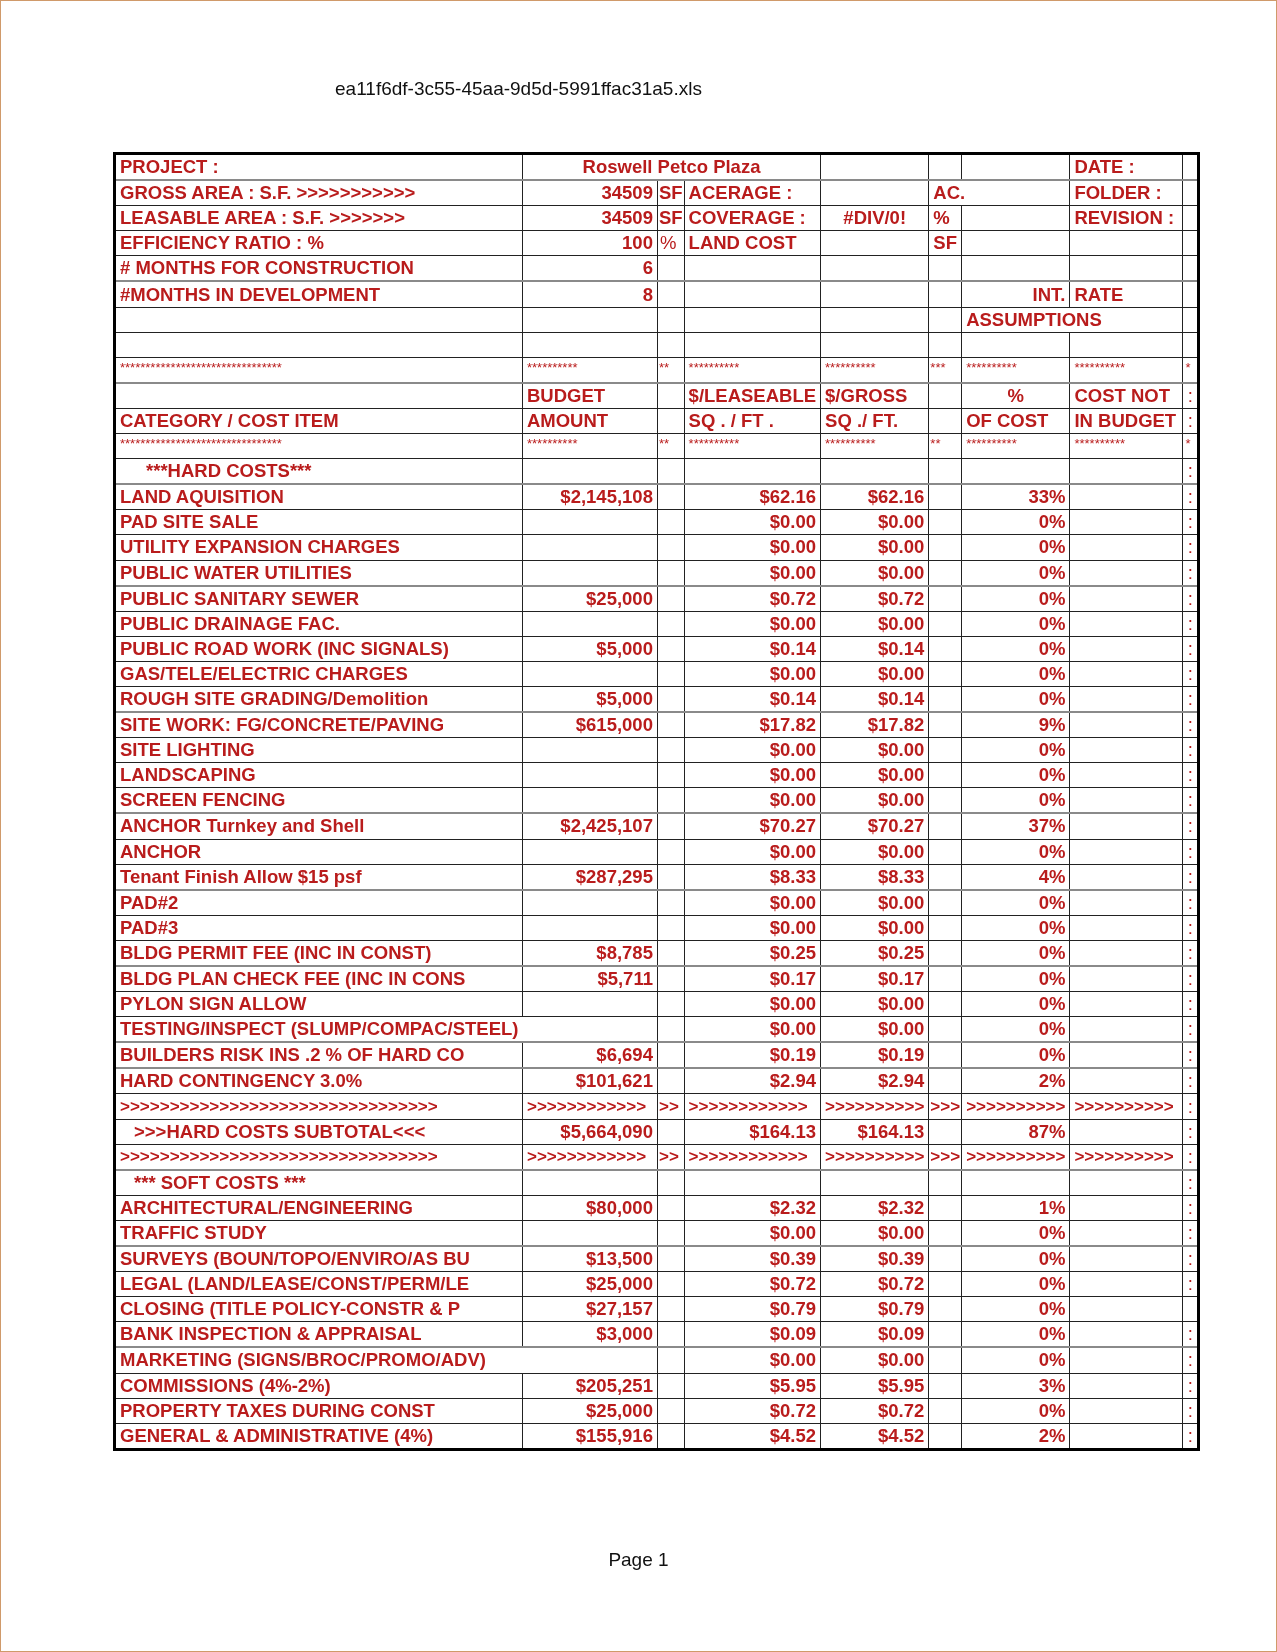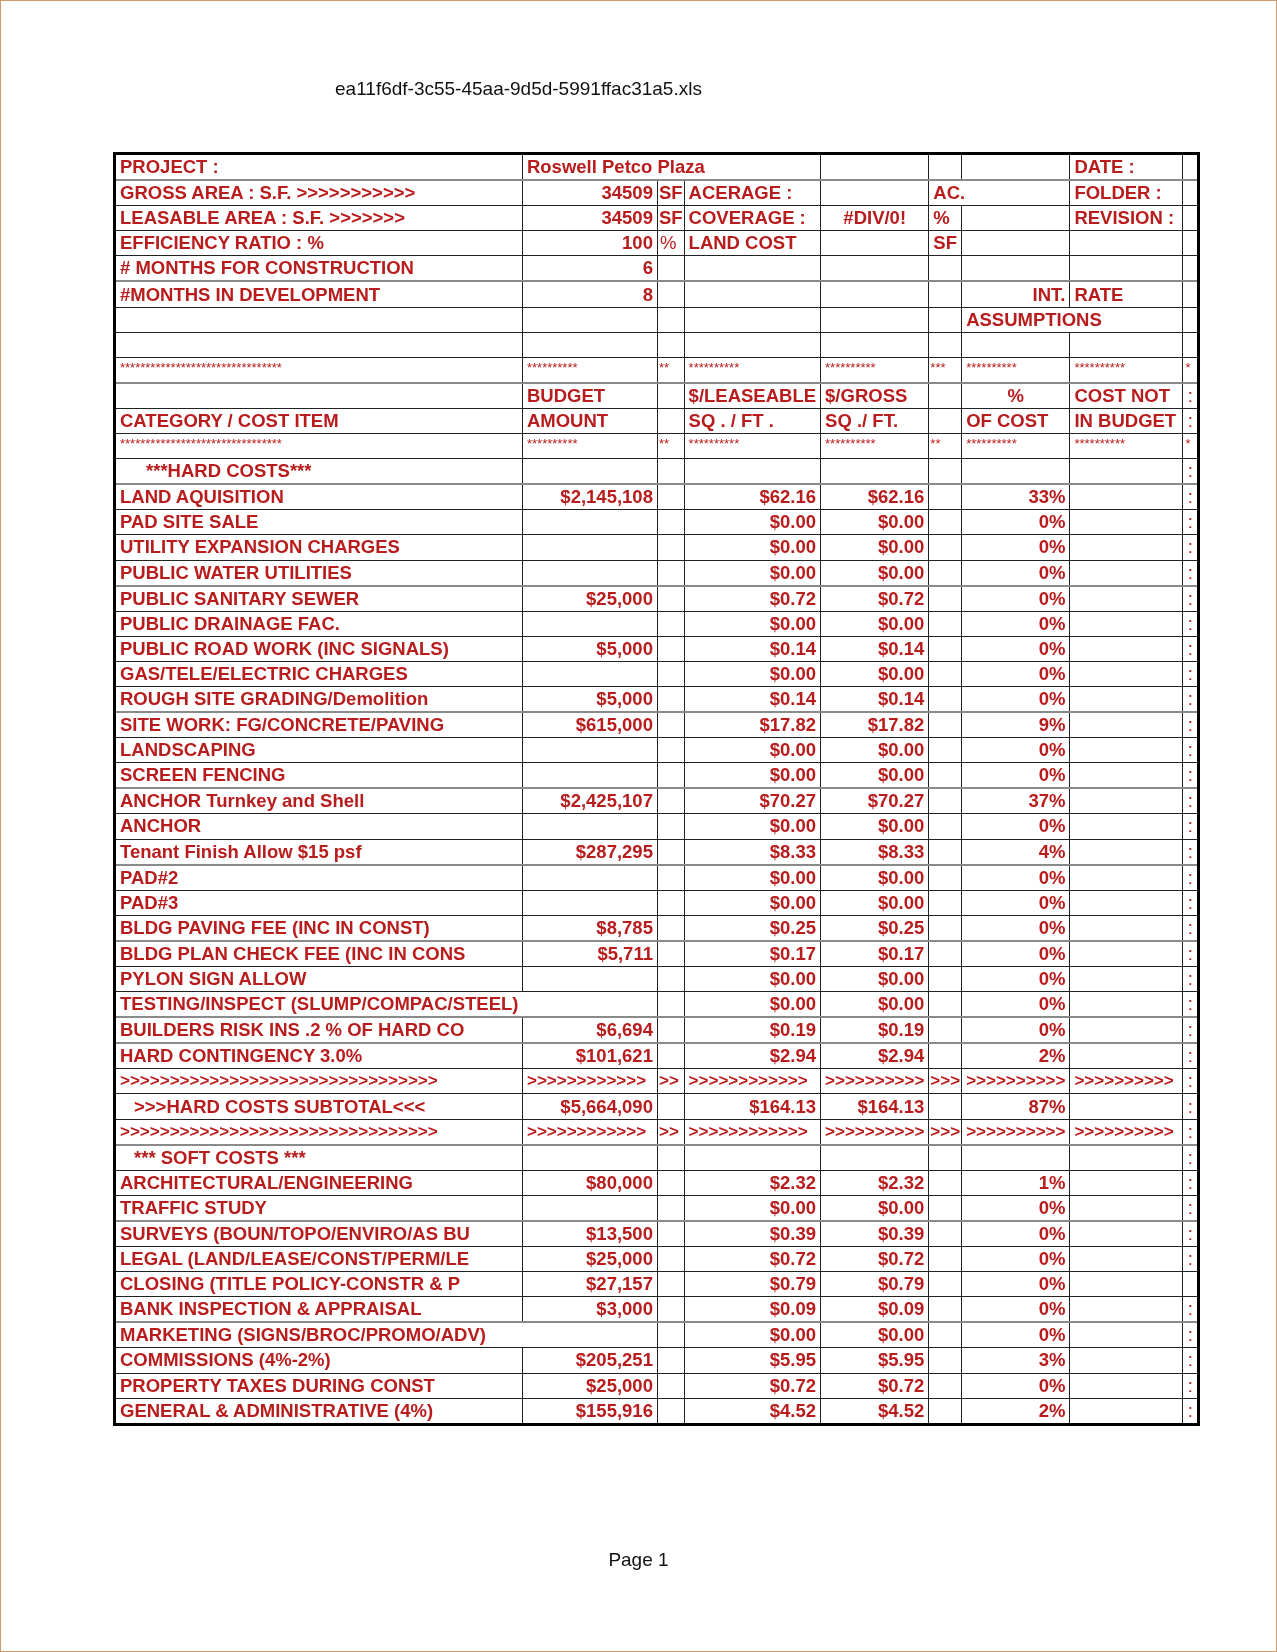--- a/index.html
+++ b/index.html
@@ -26,21 +26,21 @@
     height: 24.1px; padding: 0 4px; border-left: 1px solid #222; border-right: 1px solid #222;
     border-top: 1px solid #222; border-bottom: 1px solid #222;
     white-space: nowrap; overflow: hidden; line-height: 24px;
   }
   .sheet tr.gray-top td { border-top: 2px solid #8a8a8a; }
   .sheet td.num { text-align: right; }
   .sheet td.center { text-align: center; }
   .sheet td.stars { font-size: 13px; font-weight: normal; vertical-align: top; line-height: 20px; }
   .sheet td.arrows { font-size: 17px; }
   .sheet td.colon { text-align: center; padding: 0; font-weight: normal; }
-  .sheet td.nb-right { border-right: none; }
+  .sheet td.nb-right { border-right: none; text-align: center; }
   .sheet td.nb-left { border-left: none; }
   .sheet td.indent1 { padding-left: 30px; margin-top: 31px; }
   .sheet td.indent2 { padding-left: 18px; }
   .sheet td.overflow { overflow: visible; position: relative; z-index: 2; background: transparent; }
   .sheet td.hb { border-right: none; }
   .footer {
     position: absolute; top: 1549px; left: 0; width: 1277px; text-align: center;
     font-size: 19px; color: #111;
   }
   .watermark {
@@ -313,20 +313,31 @@
         <td class="num">$615,000</td>
         <td></td>
         <td class="num">$17.82</td>
         <td class="num">$17.82</td>
         <td></td>
         <td class="num">9%</td>
         <td></td>
         <td class="colon">:</td>
       </tr>
       <tr>
+        <td>SITE LIGHTING</td>
+        <td class="num"></td>
+        <td></td>
+        <td class="num">$0.00</td>
+        <td class="num">$0.00</td>
+        <td></td>
+        <td class="num">0%</td>
+        <td></td>
+        <td class="colon">:</td>
+      </tr>
+      <tr>
         <td>LANDSCAPING</td>
         <td class="num"></td>
         <td></td>
         <td class="num">$0.00</td>
         <td class="num">$0.00</td>
         <td></td>
         <td class="num">0%</td>
         <td></td>
         <td class="colon">:</td>
       </tr>
@@ -390,21 +401,21 @@
         <td class="num"></td>
         <td></td>
         <td class="num">$0.00</td>
         <td class="num">$0.00</td>
         <td></td>
         <td class="num">0%</td>
         <td></td>
         <td class="colon">:</td>
       </tr>
       <tr>
-        <td>BLDG PAVING FEE (INC IN CONST)</td>
+        <td>BLDG PERMIT FEE (INC IN CONST)</td>
         <td class="num">$8,785</td>
         <td></td>
         <td class="num">$0.25</td>
         <td class="num">$0.25</td>
         <td></td>
         <td class="num">0%</td>
         <td></td>
         <td class="colon">:</td>
       </tr>
       <tr class="gray-top">

